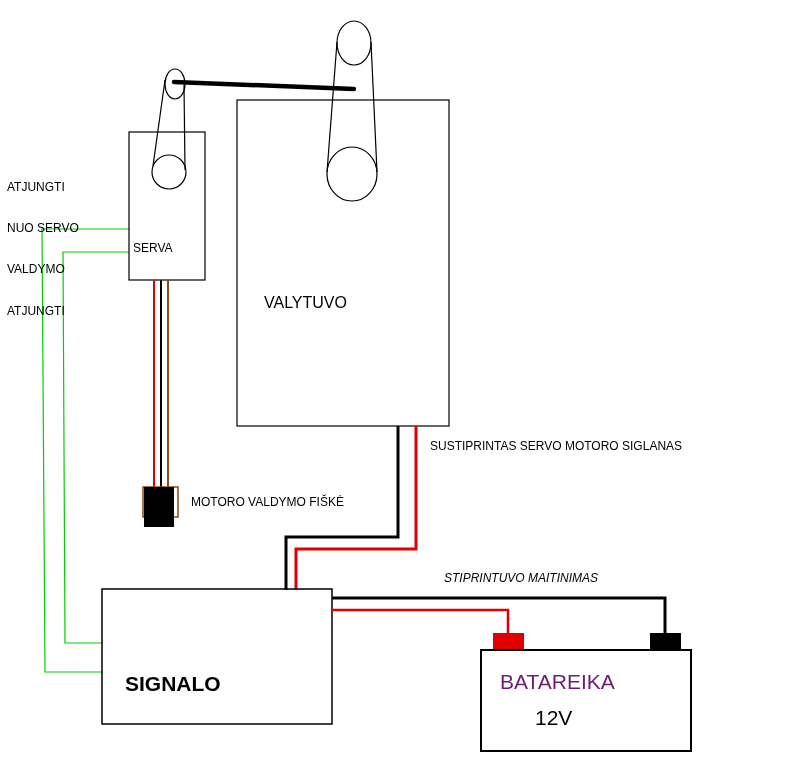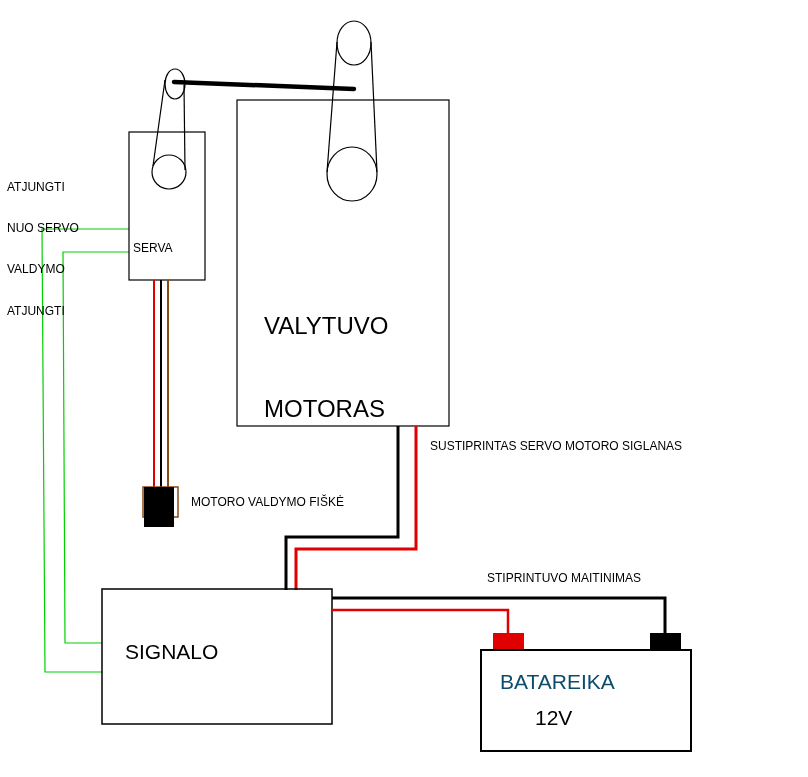--- a/index.html
+++ b/index.html
@@ -1,21 +1,21 @@
 <!DOCTYPE html>
 <html><head>
 <meta charset="utf-8">
 <style>
   html, body { margin: 0; padding: 0; background: #ffffff; }
   body { width: 808px; height: 777px; position: relative; overflow: hidden;
          font-family: "Liberation Sans", sans-serif; }
   svg { position: absolute; left: 0; top: 0; }
   .lbl { position: absolute; color: #000; white-space: pre; line-height: 1.15; }
   .small { font-size: 12px; }
-  .big { font-size: 24px; }
+  .big { font-size: 16px; }
   .mid { font-size: 21px; }
 </style>
 </head>
 <body>
 
 <svg width="808" height="777">
 
   <polyline points="129,229 42,229 45,672 102,672" fill="none" stroke="#00d000" stroke-width="1.2"></polyline>
   <polyline points="129,252 63,252 65,643 102,643" fill="none" stroke="#00d000" stroke-width="1.2"></polyline>
 
@@ -58,27 +58,26 @@
   <div>ATJUNGTI</div>
   <div>NUO SERVO</div>
   <div>VALDYMO</div>
   <div>ATJUNGTI</div>
 </div>
 
 <div class="lbl small" style="left:133px; top:242px;">SERVA</div>
 
 <div class="lbl big" style="left:264px; top:257px;">
   <div>VALYTUVO</div>
-  <div>MOTORAS</div>
 </div>
 
 <div class="lbl small" style="left:430px; top:440px;">SUSTIPRINTAS SERVO MOTORO SIGLANAS</div>
 
 <div class="lbl small" style="left:191px; top:496px;">MOTORO VALDYMO FIŠKĖ</div>
 
-<div class="lbl small" style="left:487px; top:572px;">STIPRINTUVO MAITINIMAS</div>
+<div class="lbl small" style="left:444px; top:572px;font-style:italic;">STIPRINTUVO MAITINIMAS</div>
 
-<div class="lbl mid" style="left:125px; top:592px;">
+<div class="lbl mid" style="left:125px; top:624px;font-weight:bold;">
   <div>SIGNALO</div>
 </div>
 
-<div class="lbl mid" style="left:500px; top:670px; color:#0c4a6e;">BATAREIKA</div>
+<div class="lbl mid" style="left:500px; top:670px; color:#701a75;">BATAREIKA</div>
 <div class="lbl mid" style="left:535px; top:706px;">12V</div>
 
 </body></html>

